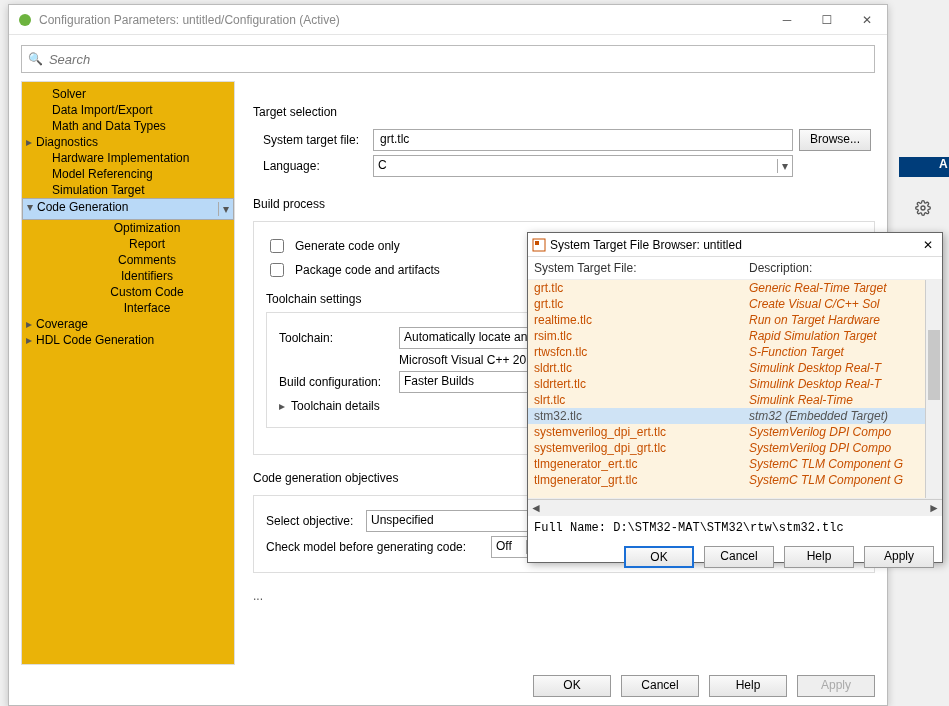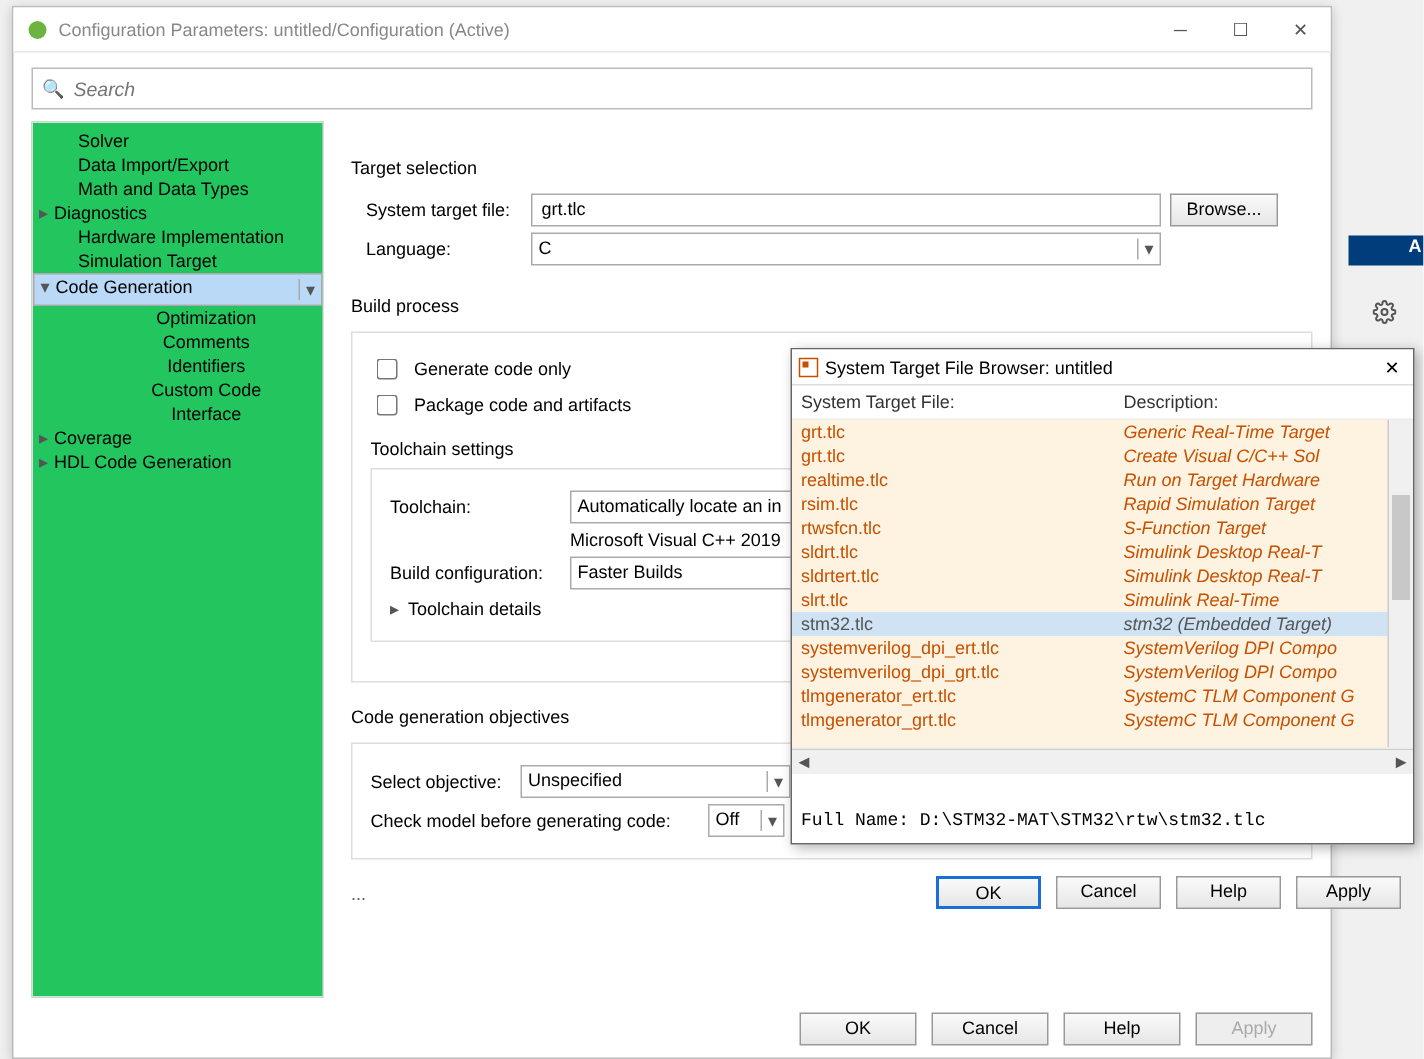--- a/index.html
+++ b/index.html
@@ -10,21 +10,21 @@
   .titlebar .icon { width: 16px; height: 16px; margin-right: 6px; }
   .titlebar .title { flex: 1; color: #888; }
   .titlebar .winbtn { width: 40px; height: 30px; display: flex; align-items: center; justify-content: center; color: #555; }
   
   .searchbar { margin: 10px 12px 8px 12px; height: 28px; border: 1px solid #bbb; display: flex; align-items: center; padding: 0 6px; background: #fff; }
   .searchbar .sicon { color: #888; margin-right: 4px; }
   .searchbar input { border: none; outline: none; flex: 1; font-style: italic; color: #888; font-size: 13px; }
   
   .body { display: flex; height: calc(100% - 30px - 48px - 38px); }
   
-  .tree { width: 195px; border: 1px solid #ddd; margin: 0 0 0 12px; background: #22c55e; overflow: auto; padding: 4px 0; }
+  .tree { width: 214px; border: 1px solid #ddd; margin: 0 0 0 12px; background: #eab308; overflow: auto; padding: 4px 0; }
   .tree .item { padding: 1px 4px 1px 14px; cursor: default; white-space: nowrap; }
   .tree .item.d1 { padding-left: 30px; }
   .tree .item.d2 { padding-left: 42px; text-align: center; }
   .tree .item.sel { background: #b9d9f7; }
   .tree .arrow { display: inline-block; width: 8px; color: #555; margin-left: -10px; margin-right: 2px;}
   
   .content { flex: 1; padding: 8px 12px 8px 18px; overflow: auto; }
   .section-title { margin: 16px 0 10px 0; font-size: 12px; }
   .fieldrow { display: flex; align-items: center; margin: 4px 0; }
   .fieldrow .lbl { display: inline-block; }
@@ -55,21 +55,21 @@
   .modal .mhdr { height: 22px; display: flex; font-family: "Courier New", monospace; font-size: 12px; color: #333; padding: 4px 6px 0 6px; }
   .modal .mhdr .c1 { width: 215px; }
   .modal .list { height: 220px; overflow: hidden; position: relative; background: #fdf3e0; font-family: "Courier New", monospace; font-size: 12px; color: #c75000; border-top: 1px solid #eee; border-bottom: 1px solid #eee;}
   .modal .row { display: flex; padding: 0 6px; height: 16px; line-height: 16px; white-space: nowrap; }
   .modal .row .c1 { width: 215px; overflow: hidden; text-overflow: clip; }
   .modal .row .c2 { flex: 1; overflow: hidden; font-style: italic; }
   .modal .row.selrow { background: #cfe3f5; color: #555; }
   .modal .hscroll { height: 17px; background: #f0f0f0; border-top: 1px solid #ccc; display: flex; align-items: center; justify-content: space-between; padding: 0 2px; font-size: 10px; color: #555;}
   .modal .vscroll { position: absolute; right: 0; top: 0; width: 17px; height: 100%; background: #f0f0f0; border-left: 1px solid #ccc; }
   .modal .vscroll .thumb { position: absolute; top: 50px; left: 2px; width: 12px; height: 70px; background: #c8c8c8; }
-  .modal .fullname { padding: 24px 6px; font-family: "Courier New", monospace; font-size: 12px; }
+  .modal .fullname { padding: 5px 6px; font-family: "Courier New", monospace; font-size: 12px; }
   .modal .mfooter { display: flex; gap: 10px; justify-content: flex-end; padding: 6px 8px; }
   .modal .mfooter .btn { width: 70px; text-align: center; }
   .modal .mfooter .btn.primary { border: 2px solid #1a6fd6; }
   
   .ellipsis-row { color: #555; margin-top: 8px; }
   .gear-svg { width:16px; height:16px; }
   .green-svg { width:16px;height:16px; }
 </style>
 </head>
 <body>
@@ -102,23 +102,25 @@
     <input type="text" placeholder="Search" style="">
   </div>
 
   <div class="body">
     <div class="tree" id="tree">
         <div class="item d1"><span>Solver</span></div>
         <div class="item d1"><span>Data Import/Export</span></div>
         <div class="item d1"><span>Math and Data Types</span></div>
         <div class="item"><span class="arrow">▸</span><span>Diagnostics</span></div>
         <div class="item d1"><span>Hardware Implementation</span></div>
+        <div class="item d1"><span>Model Referencing</span></div>
         <div class="item d1"><span>Simulation Target</span></div>
         <div class="item sel"><span class="arrow">▾</span><span>Code Generation</span></div>
         <div class="item d2"><span>Optimization</span></div>
+        <div class="item d2"><span>Report</span></div>
         <div class="item d2"><span>Comments</span></div>
         <div class="item d2"><span>Identifiers</span></div>
         <div class="item d2"><span>Custom Code</span></div>
         <div class="item d2"><span>Interface</span></div>
         <div class="item"><span class="arrow">▸</span><span>Coverage</span></div>
         <div class="item"><span class="arrow">▸</span><span>HDL Code Generation</span></div>
       </div>
 
     <div class="content">
       <div class="section-title">Target selection</div>

